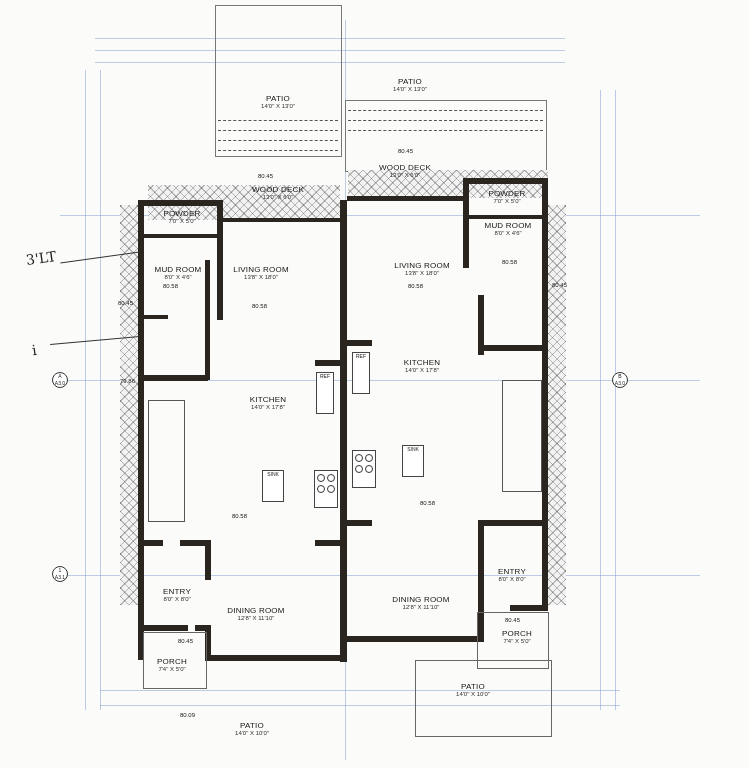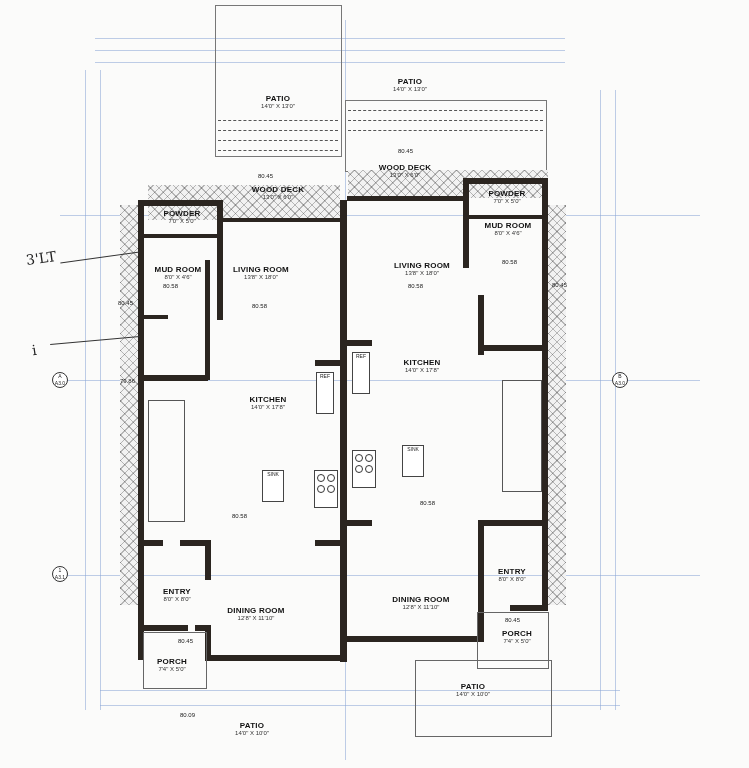--- a/index.html
+++ b/index.html
@@ -7,21 +7,21 @@
   .sheet { position:absolute; left:0; top:0; width:749px; height:768px; }
   .gl { position:absolute; background:#8aa6d6; opacity:.55; }
   .gl.h { height:1px; }
   .gl.v { width:1px; }
   .wall { position:absolute; background:#2b2520; }
   .hatch { position:absolute; background-color:#f2f2f2;
     background-image: repeating-linear-gradient(45deg, rgba(0,0,0,.25) 0 1px, transparent 1px 6px),
                       repeating-linear-gradient(-45deg, rgba(0,0,0,.25) 0 1px, transparent 1px 6px); }
   .steps { position:absolute; border-top:1px dashed #555; }
   .room-label { position:absolute; text-align:center; transform:translateX(-50%); line-height:1.05; }
-  .room-name { font-weight:700; font-size:8px; letter-spacing:.2px; color:#111; }
+  .room-name { font-weight:400; font-size:8px; letter-spacing:.2px; color:#111; }
   .room-dim { font-size:6px; color:#333; }
   .elev { position:absolute; font-size:6px; color:#222; }
   .marker { position:absolute; width:14px; height:14px; border:1px solid #333; border-radius:50%; font-size:5px; text-align:center; line-height:7px; background:#fff; }
   .marker span { display:block; }
   .thin { position:absolute; border:1px solid #555; background:transparent; }
   .appliance { position:absolute; border:1px solid #444; background:#fff; font-size:5px; text-align:center; }
   .burner { position:absolute; width:6px; height:6px; border:1px solid #333; border-radius:50%; }
   .scribble { position:absolute; font-family:"DejaVu Serif", serif; font-size:14px; color:#222; transform:rotate(-8deg); }
 </style>
 </head>

